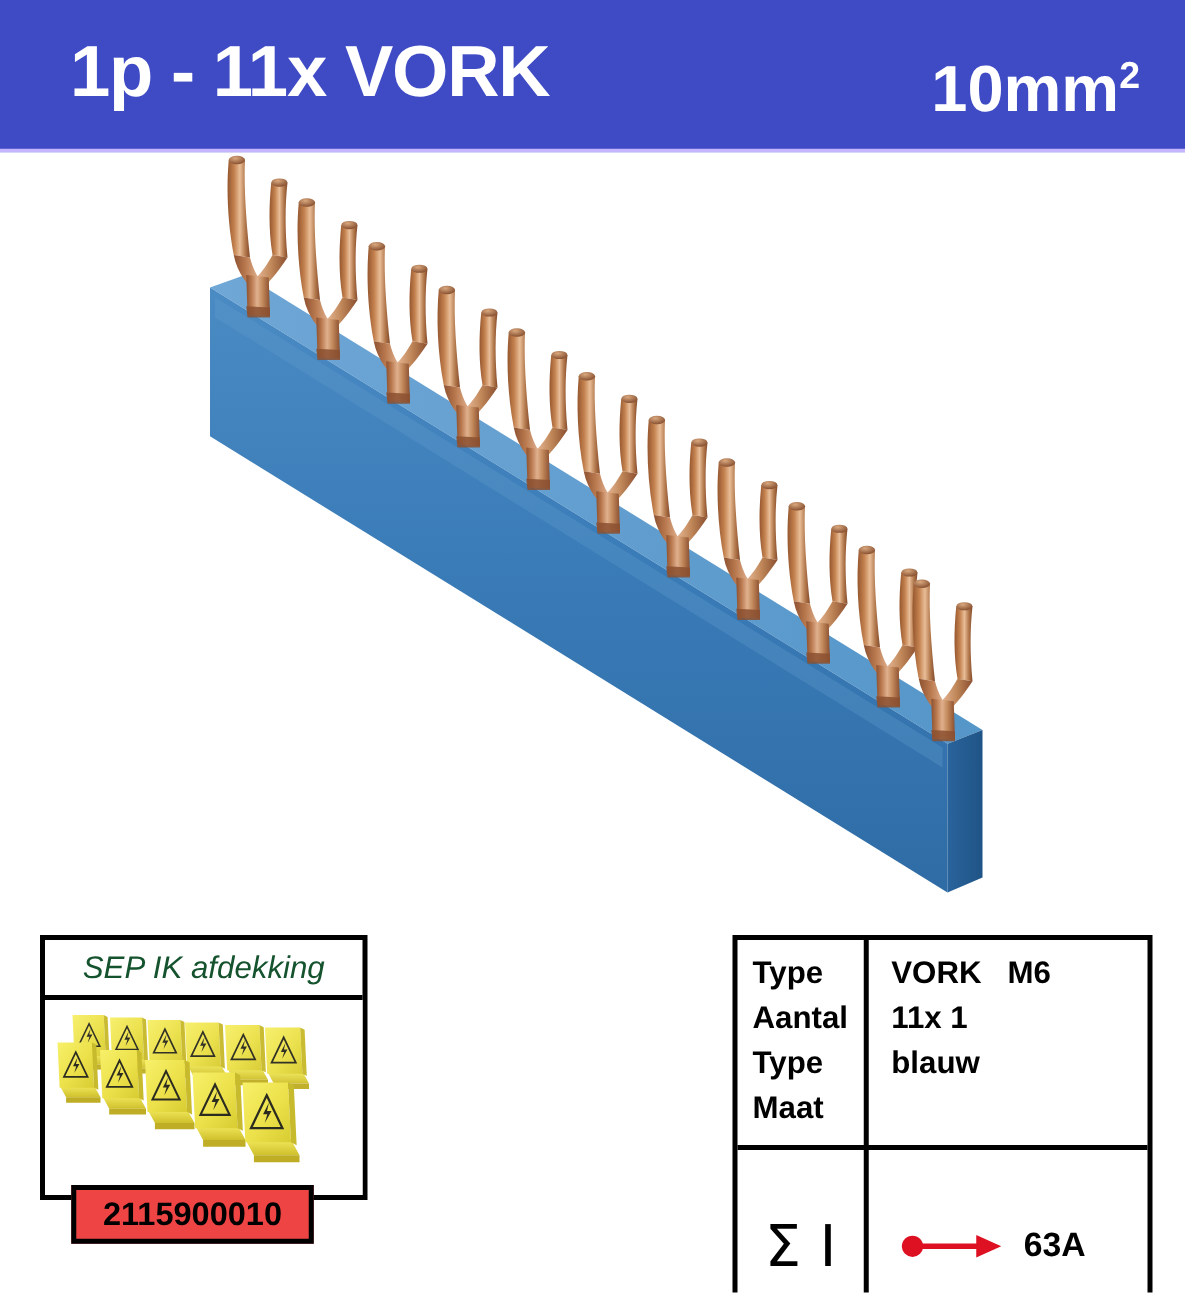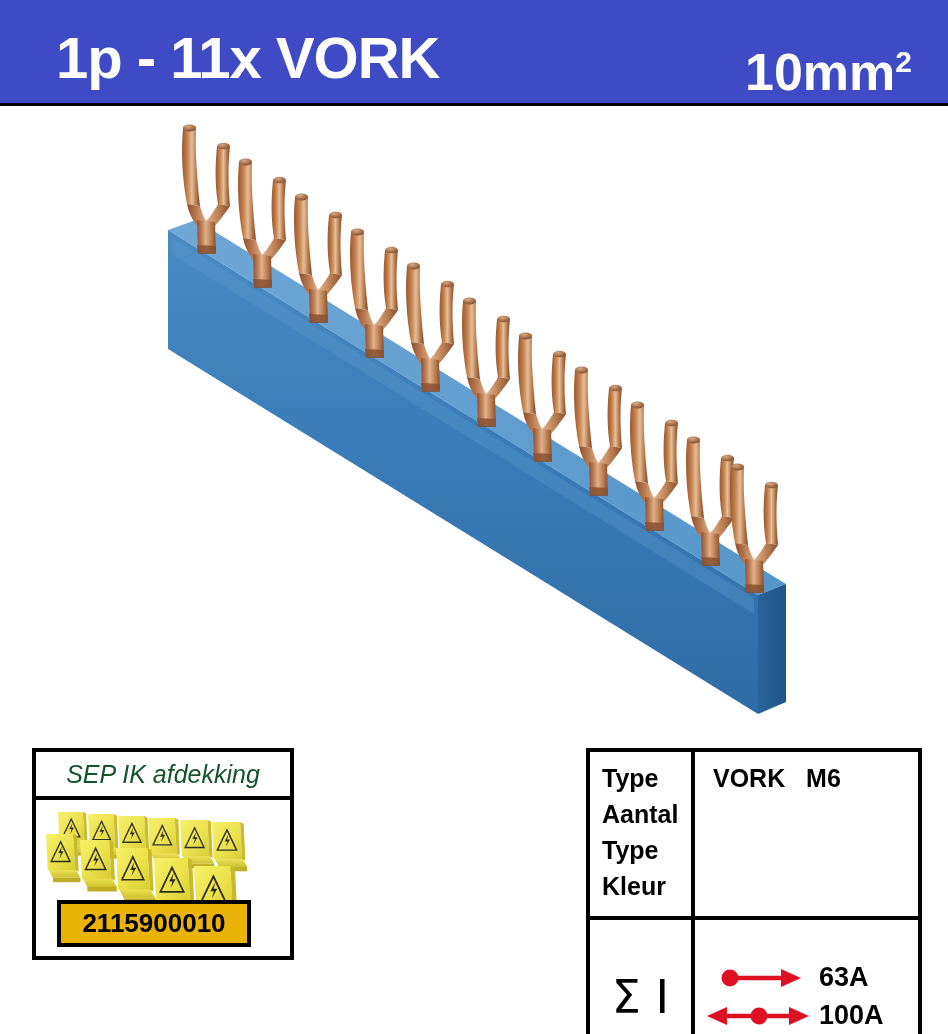--- a/index.html
+++ b/index.html
@@ -14,23 +14,23 @@
     overflow: hidden;
     font-family: "Liberation Sans", sans-serif;
     color: #000;
   }
 
   
   #header-bar {
     position: absolute;
     left: 0; top: 0;
     width: 948px;
-    height: 106px;
+    height: 122px;
     background: #3f4bc4;
-    border-bottom: 3px solid #000000;
+    border-bottom: 3px solid #c4b5fd;
     box-sizing: border-box;
   }
   #header-title {
     position: absolute;
     left: 56px;
     top: 24px;
     font-size: 58px;
     font-weight: bold;
     color: #ffffff;
     letter-spacing: -1px;
@@ -93,26 +93,26 @@
     position: relative;
     height: 156px;
     overflow: hidden;
     background: #fff;
   }
   #accessory-image-cell svg { display: block; }
 
   #article-number-box {
     position: absolute;
     left: 57px;
-    top: 900px;
+    top: 948px;
     width: 194px;
     height: 47px;
     border: 4px solid #000;
     box-sizing: border-box;
-    background: #eab308;
+    background: #ef4444;
     display: flex;
     align-items: center;
     justify-content: center;
     z-index: 5;
   }
   #article-number {
     font-size: 26px;
     font-weight: bold;
     letter-spacing: 0px;
     color: #000;
@@ -385,51 +385,42 @@
   <span id="article-number">2115900010</span>
 </div>
 
 <div id="spec-table">
 
   <div id="spec-rows-section">
     <div id="spec-labels-col">
       <div class="spec-label">Type</div>
       <div class="spec-label">Aantal</div>
       <div class="spec-label">Type</div>
-      <div class="spec-label">Kleur</div>
+      <div class="spec-label">Maat</div>
     </div>
     <div id="spec-values-col">
       <div class="spec-value">VORK   M6</div>
+      <div class="spec-value">11x 1</div>
+      <div class="spec-value">blauw</div>
     </div>
   </div>
 
   <div id="current-section">
     <div id="sigma-cell">
       <span id="sigma-symbol">Σ I</span>
     </div>
     <div id="current-cell">
 
       <div class="current-row">
         <span class="current-arrow">
           <svg width="92" height="26" viewBox="0 0 92 26">
             <circle cx="17" cy="13" r="8.5" fill="#dd1122"></circle>
             <line x1="17" y1="13" x2="72" y2="13" stroke="#dd1122" stroke-width="4.5"></line>
             <polygon points="88,13 68,4 68,22" fill="#dd1122"></polygon>
           </svg>
         </span>
         <span class="current-label">63A</span>
       </div>
 
-      <div class="current-row">
-        <span class="current-arrow">
-          <svg width="108" height="26" viewBox="0 0 108 26">
-            <polygon points="2,13 22,4 22,22" fill="#dd1122"></polygon>
-            <line x1="20" y1="13" x2="88" y2="13" stroke="#dd1122" stroke-width="4.5"></line>
-            <circle cx="54" cy="13" r="8.5" fill="#dd1122"></circle>
-            <polygon points="104,13 84,4 84,22" fill="#dd1122"></polygon>
-          </svg>
-        </span>
-        <span class="current-label">100A</span>
-      </div>
 
     </div>
   </div>
 </div>
 
 </body></html>

